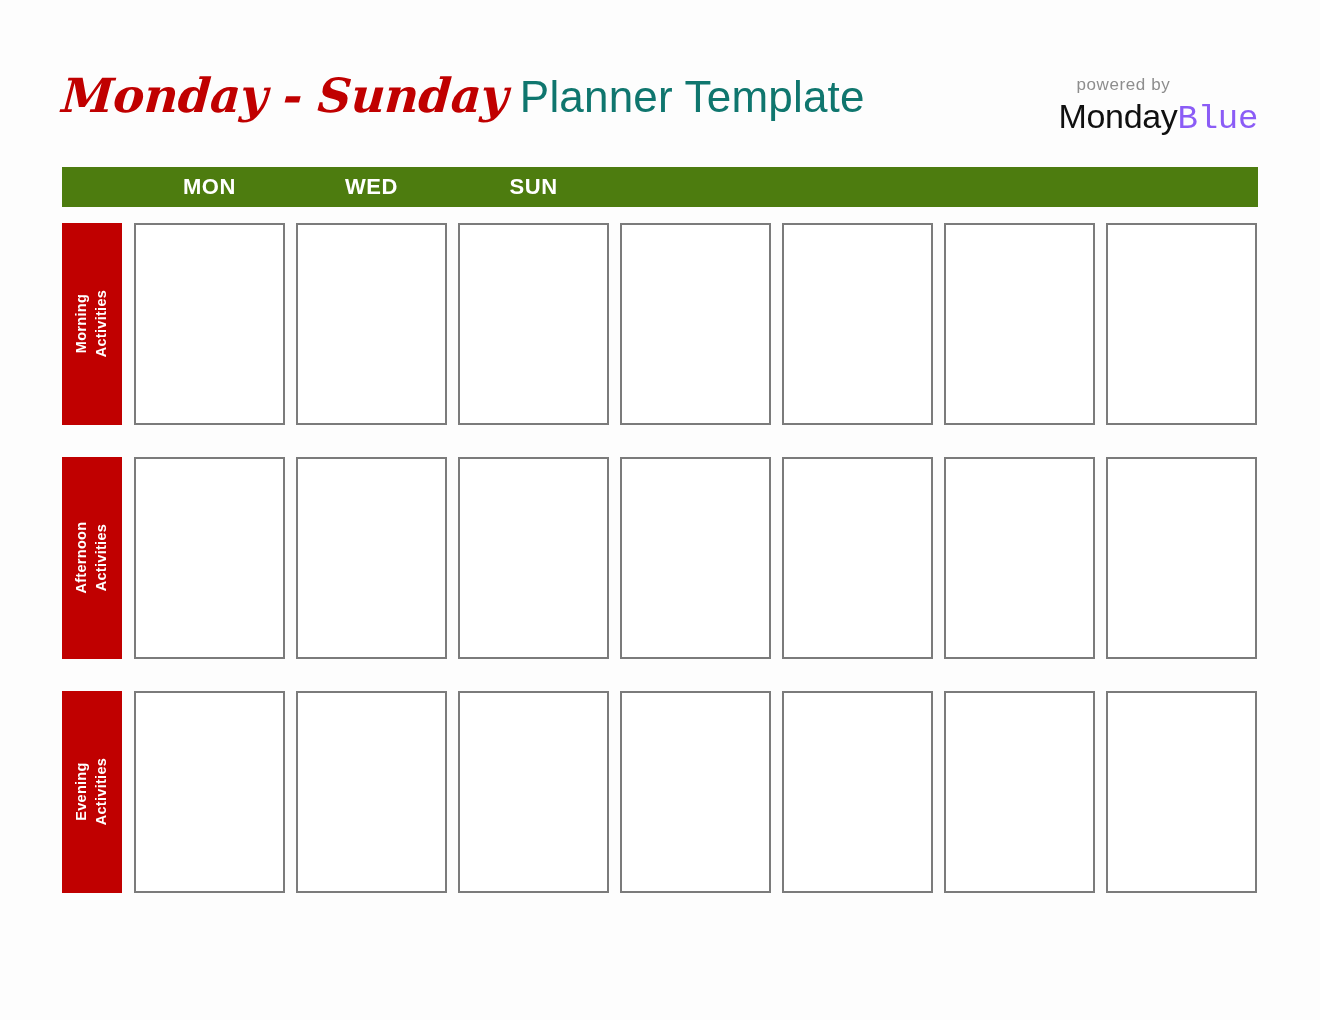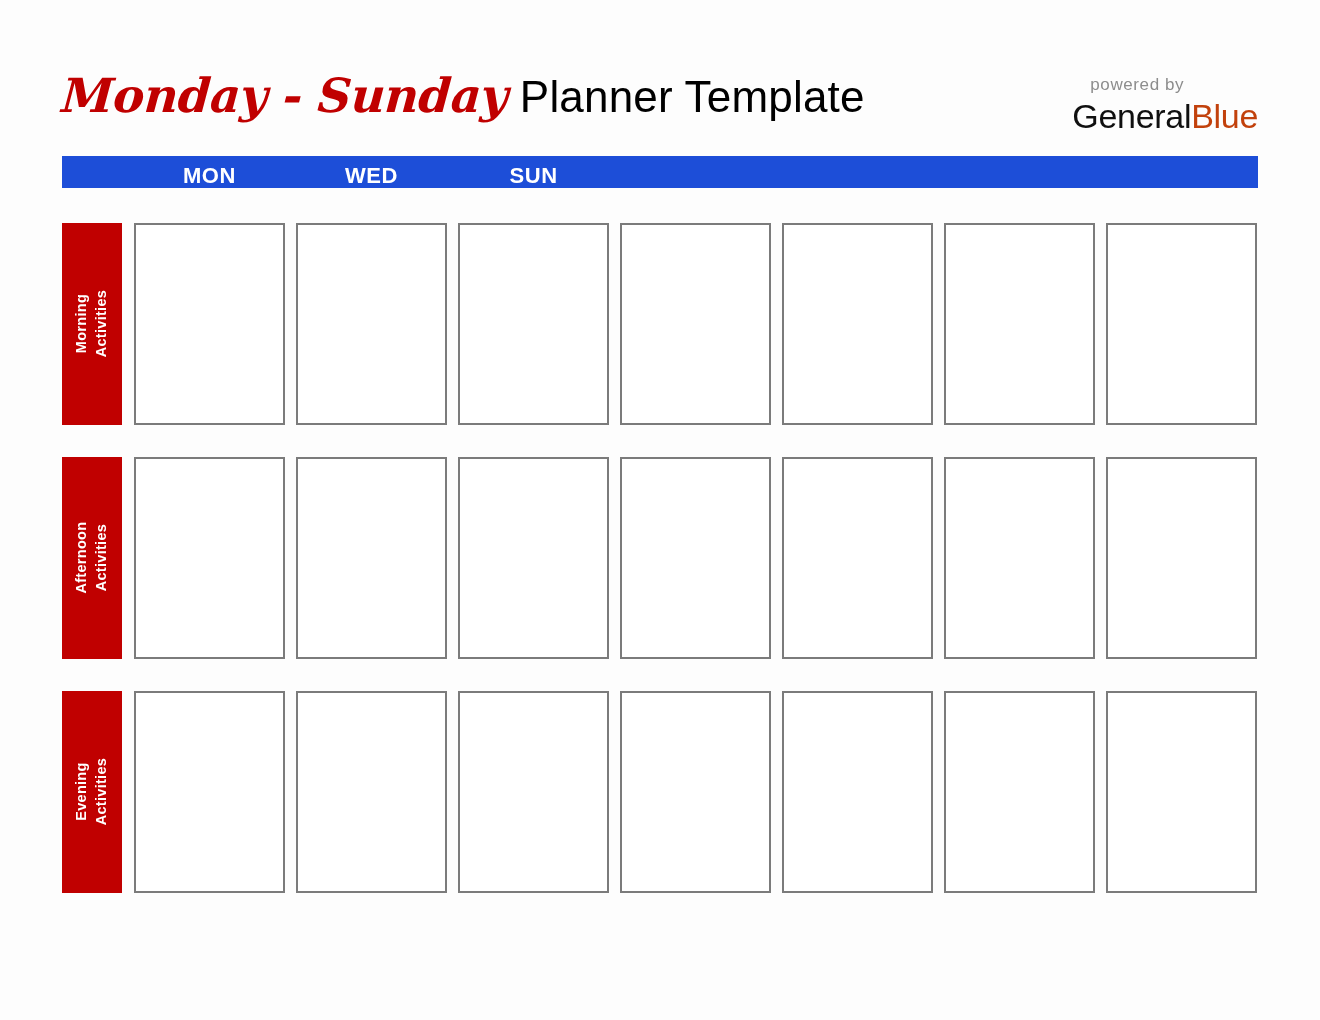--- a/index.html
+++ b/index.html
@@ -49,21 +49,21 @@
     color: #C00000;
     letter-spacing: -0.5px;
     transform: skewX(-4deg);
     display: inline-block;
     line-height: 1;
   }
   .title-plain {
     font-family: "Liberation Sans", sans-serif;
     font-weight: 400;
     font-size: 44px;
-    color: #000000;
+    color: #0f766e;
     line-height: 1;
     margin-left: 12px;
     letter-spacing: 0.2px;
   }
 
   .brand {
     position: absolute;
     right: 0;
     top: 4px;
     text-align: left;
@@ -79,30 +79,30 @@
     margin-bottom: 6px;
   }
   .brand-name {
     font-family: "Liberation Sans", sans-serif;
     font-size: 34px;
     letter-spacing: -0.3px;
     white-space: nowrap;
     display: block;
   }
   .brand-general { color: #101010; }
-  .brand-blue { color: #c2410c; }
+  .brand-blue { color: #8b5cf6; font-family: Liberation Mono, monospace; }
 
   
   .day-bar {
     position: absolute;
     left: 62px;
-    top: 156px;
+    top: 167px;
     width: 1196px;
-    height: 32px;
-    background: #1d4ed8;
+    height: 40px;
+    background: #4d7c0f;
   }
   .day-bar-inner {
     position: absolute;
     left: 72px;           
     top: 0;
     width: 1124px;        
     height: 40px;
     display: flex;
   }
   .day-cell {
@@ -182,21 +182,21 @@
 
   <div class="header">
     <div class="title-block">
       <span class="title-script">Monday - Sunday</span>
       <span class="title-plain">Planner Template</span>
     </div>
 
     <div class="brand">
       <span class="brand-powered">powered by</span>
       <span class="brand-name">
-        <span class="brand-general">General</span><span class="brand-blue">Blue</span>
+        <span class="brand-general">Monday</span><span class="brand-blue">Blue</span>
       </span>
     </div>
   </div>
 
   <div class="day-bar">
     <div class="day-bar-inner" id="day-header-row">
         <div class="day-cell">MON</div>
         <div class="day-cell">WED</div>
         <div class="day-cell">SUN</div>
       </div>

